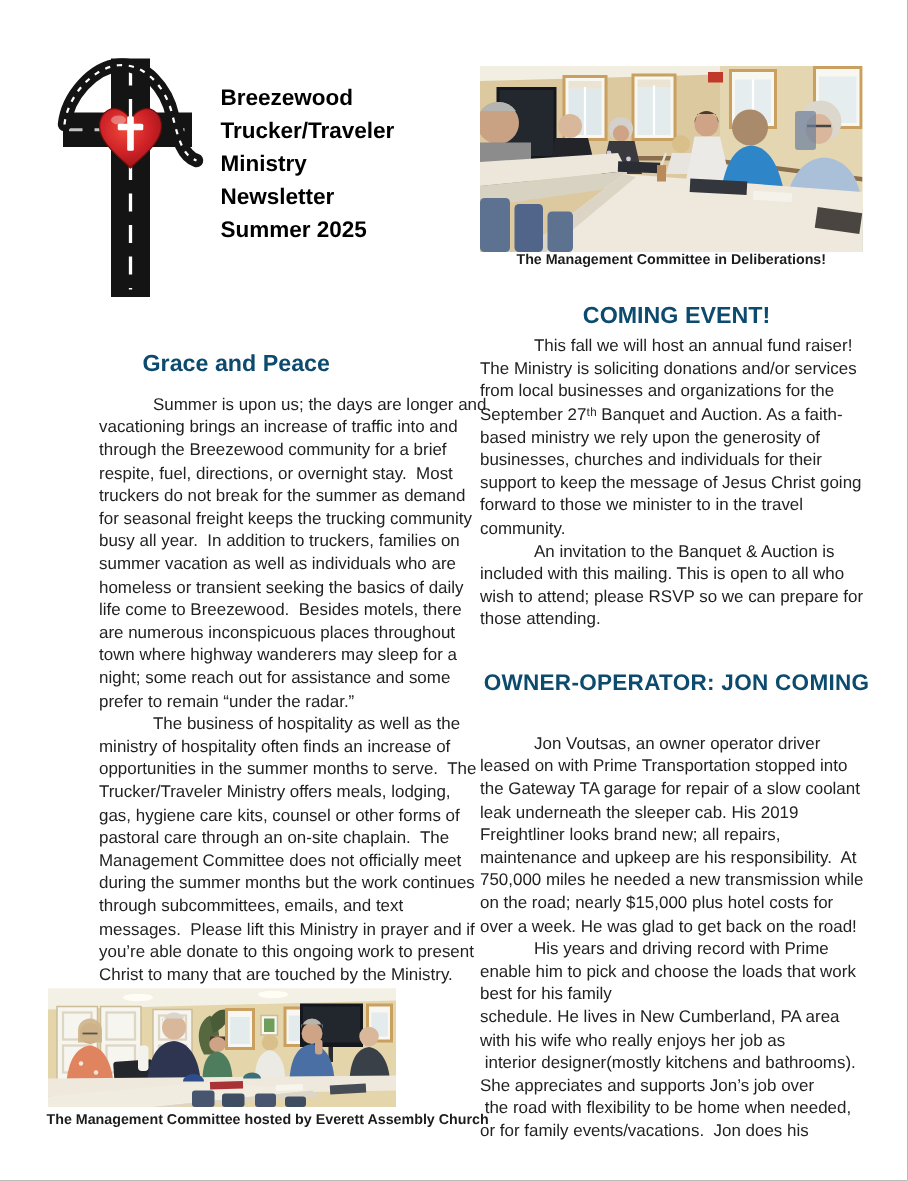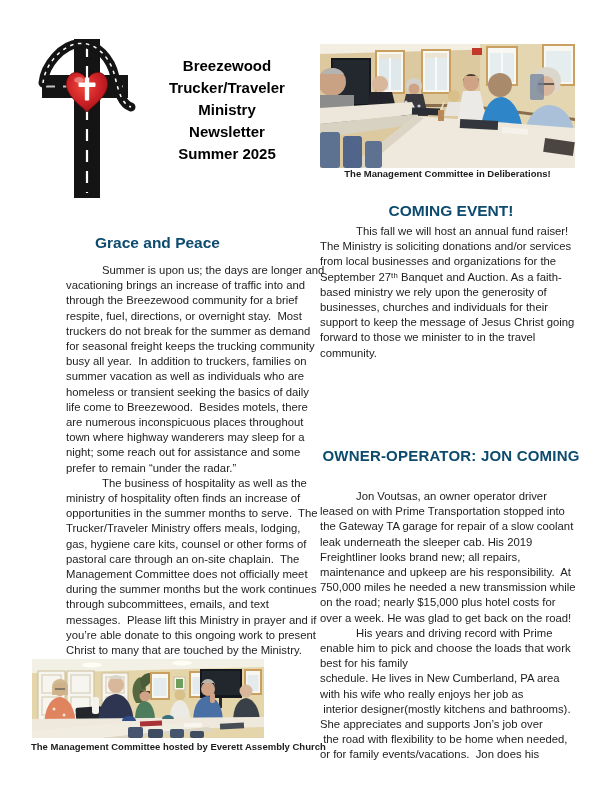--- a/index.html
+++ b/index.html
@@ -8,21 +8,21 @@
     width:605px;height:787px;
     background:#ffffff;
     margin:0 auto;
     overflow:hidden;
     font-family:"Liberation Sans","DejaVu Sans",sans-serif;
     color:#212121;
   }
   .abs{position:absolute;}
   .masthead{
     left:147px;top:55px;width:160px;
-    text-align:center;font-weight:700;font-size:15px;line-height:22px;
+    font-weight:700;font-size:15px;line-height:22px;
     color:#000;white-space:pre-line;
   }
   .heading{
     font-weight:700;color:#0c4a6e;font-size:15.5px;text-align:center;
     white-space:nowrap;
   }
   .h-grace{left:30px;top:234px;width:255px;}
   .h-coming{left:320px;top:202px;width:262px;}
   .h-owner{left:318px;top:447px;width:266px;font-size:15px;letter-spacing:.2px;}
   .col{font-size:11.3px;line-height:15.2px;color:#222;}
@@ -338,20 +338,24 @@
   <div class="abs col right-col-1">
     <div class="para">This fall we will host an annual fund raiser!
 The Ministry is soliciting donations and/or services
 from local businesses and organizations for the
 September 27ᵗʰ Banquet and Auction. As a faith-
 based ministry we rely upon the generosity of
 businesses, churches and individuals for their
 support to keep the message of Jesus Christ going
 forward to those we minister to in the travel
 community.</div>
+    <div class="para">An invitation to the Banquet &amp; Auction is
+included with this mailing. This is open to all who
+wish to attend; please RSVP so we can prepare for
+those attending.</div>
   </div>
 
   <div class="abs heading h-owner">OWNER-OPERATOR: JON COMING</div>
   <div class="abs col right-col-2">
     <div class="para">Jon Voutsas, an owner operator driver
 leased on with Prime Transportation stopped into
 the Gateway TA garage for repair of a slow coolant
 leak underneath the sleeper cab. His 2019
 Freightliner looks brand new; all repairs,
 maintenance and upkeep are his responsibility.  At

